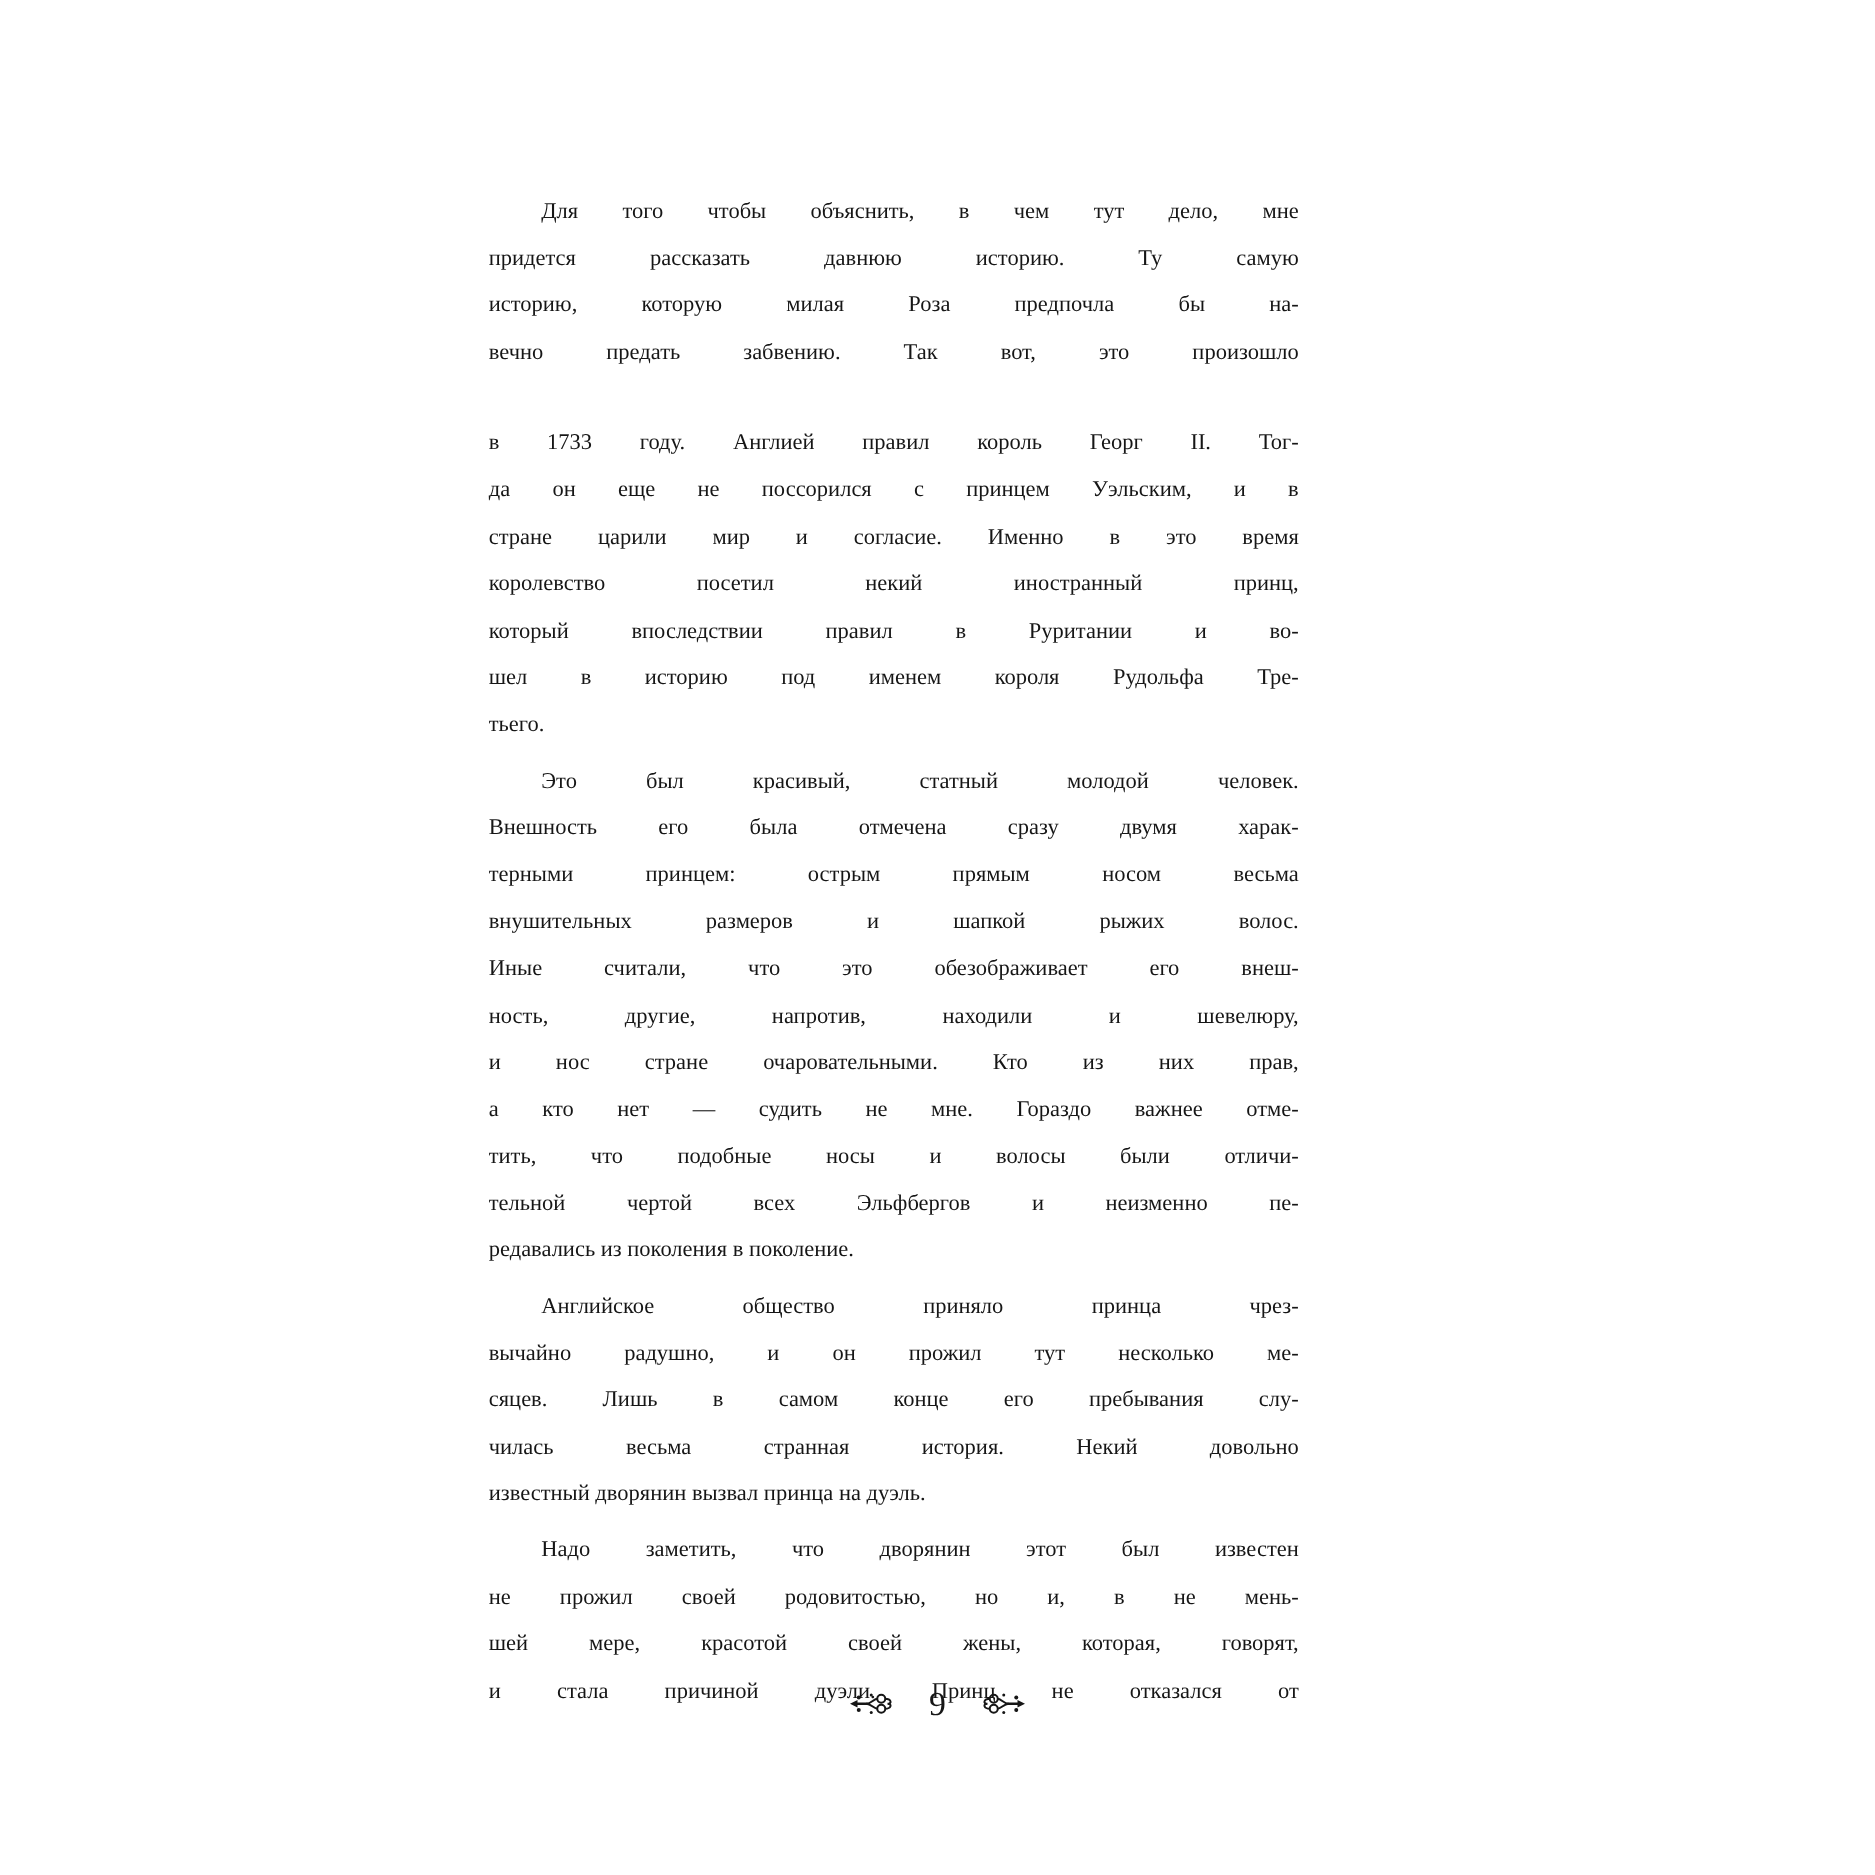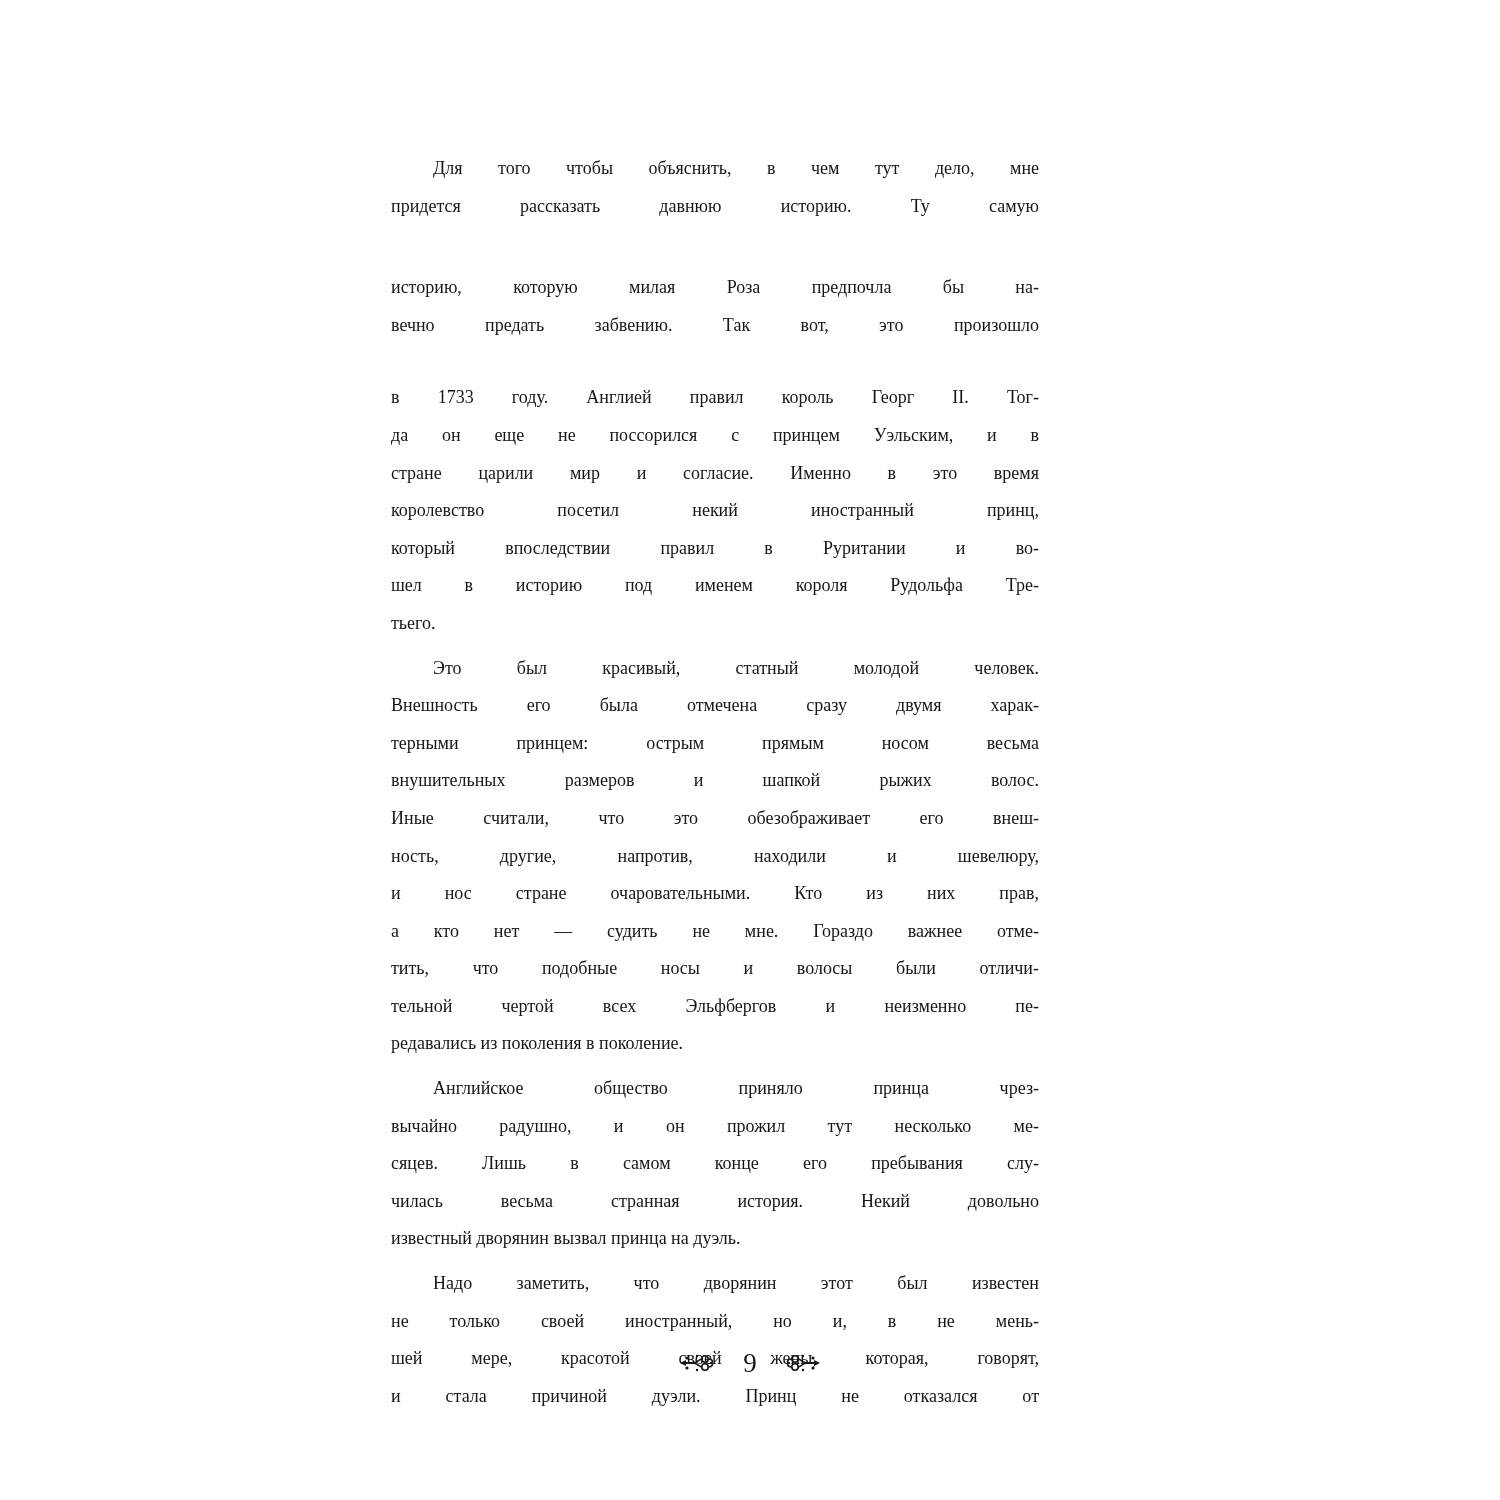--- a/index.html
+++ b/index.html
@@ -75,21 +75,21 @@
   </style>
 </head>
 <body>
 
 <div class="page">
   <div class="text-block">
 
     <div class="paragraph">
       <span class="line indent" style="white-space: normal;">Для того чтобы объяснить, в чем тут дело, мне</span>
       <span class="line" style="white-space: normal;">придется рассказать давнюю историю. Ту самую</span>
-      <span class="line" style="white-space: normal; margin-top: 44px;">историю, которую милая Роза предпочла бы на-</span>
+      <span class="line" style="white-space: normal;">историю, которую милая Роза предпочла бы на-</span>
       <span class="line" style="white-space: normal;">вечно предать забвению. Так вот, это произошло</span>
       <span class="line" style="white-space: normal; margin-top: 35px;">в 1733 году. Англией правил король Георг II. Тог-</span>
       <span class="line" style="white-space: normal;">да он еще не поссорился с принцем Уэльским, и в</span>
       <span class="line" style="white-space: normal;">стране царили мир и согласие. Именно в это время</span>
       <span class="line" style="white-space: normal;">королевство посетил некий иностранный принц,</span>
       <span class="line" style="white-space: normal;">который впоследствии правил в Руритании и во-</span>
       <span class="line" style="white-space: normal; font-family: Liberation Serif, serif;">шел в историю под именем короля Рудольфа Тре-</span>
       <span class="line last" style="white-space: normal;">тьего.</span>
     </div>
 
@@ -110,21 +110,21 @@
     <div class="paragraph">
       <span class="line indent" style="white-space: normal;">Английское общество приняло принца чрез-</span>
       <span class="line" style="white-space: normal;">вычайно радушно, и он прожил тут несколько ме-</span>
       <span class="line" style="white-space: normal;">сяцев. Лишь в самом конце его пребывания слу-</span>
       <span class="line" style="white-space: normal;">чилась весьма странная история. Некий довольно</span>
       <span class="line last" style="white-space: normal;">известный дворянин вызвал принца на дуэль.</span>
     </div>
 
     <div class="paragraph">
       <span class="line indent" style="white-space: normal;">Надо заметить, что дворянин этот был известен</span>
-      <span class="line" style="white-space: normal;">не только своей иностранный, но и, в не мень-</span>
+      <span class="line" style="white-space: normal;">не прожил своей родовитостью, но и, в не мень-</span>
       <span class="line" style="white-space: normal;">шей мере, красотой своей жены, которая, говорят,</span>
       <span class="line" style="white-space: normal;">и стала причиной дуэли. Принц не отказался от</span>
     </div>
 
   </div>
 
   <div class="footer">
     <span class="ornament">
       <svg viewBox="0 0 40 24" xmlns="http://www.w3.org/2000/svg">
         <g fill="none" stroke="#161616" stroke-width="1.6">

